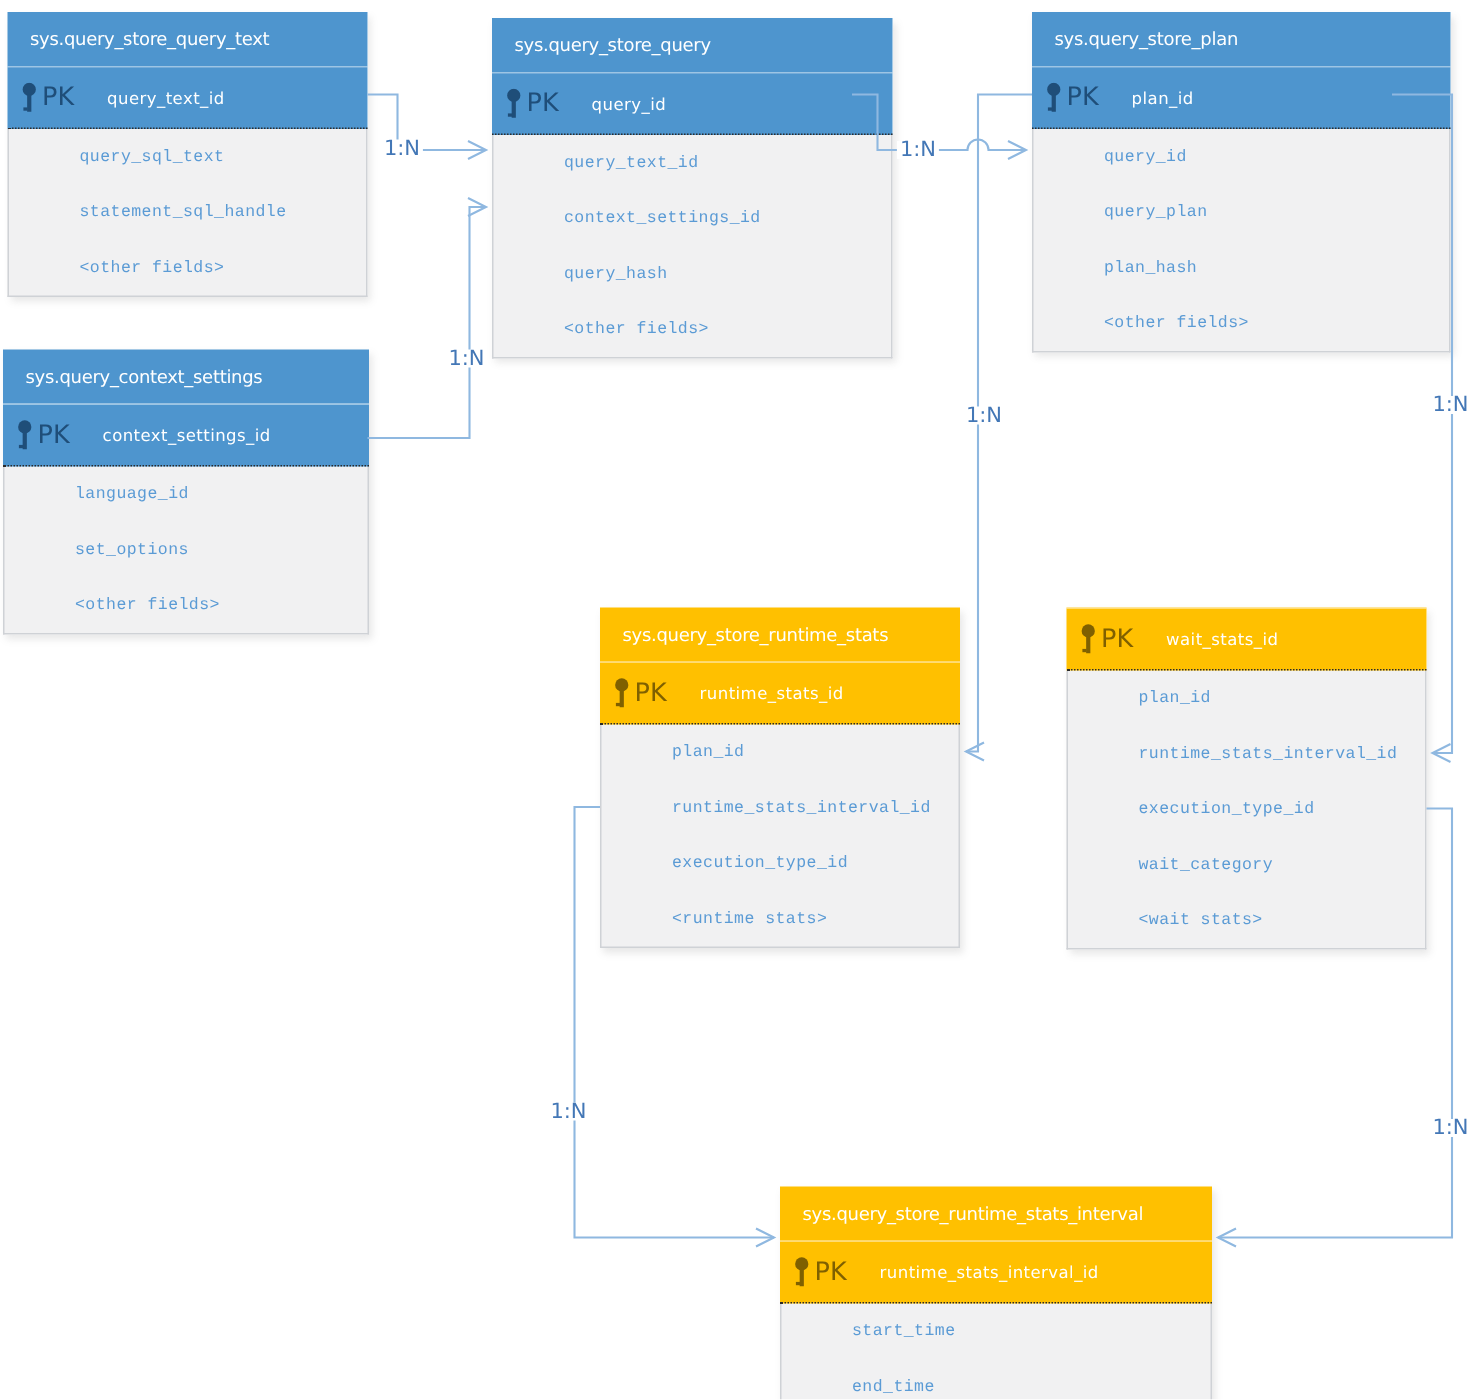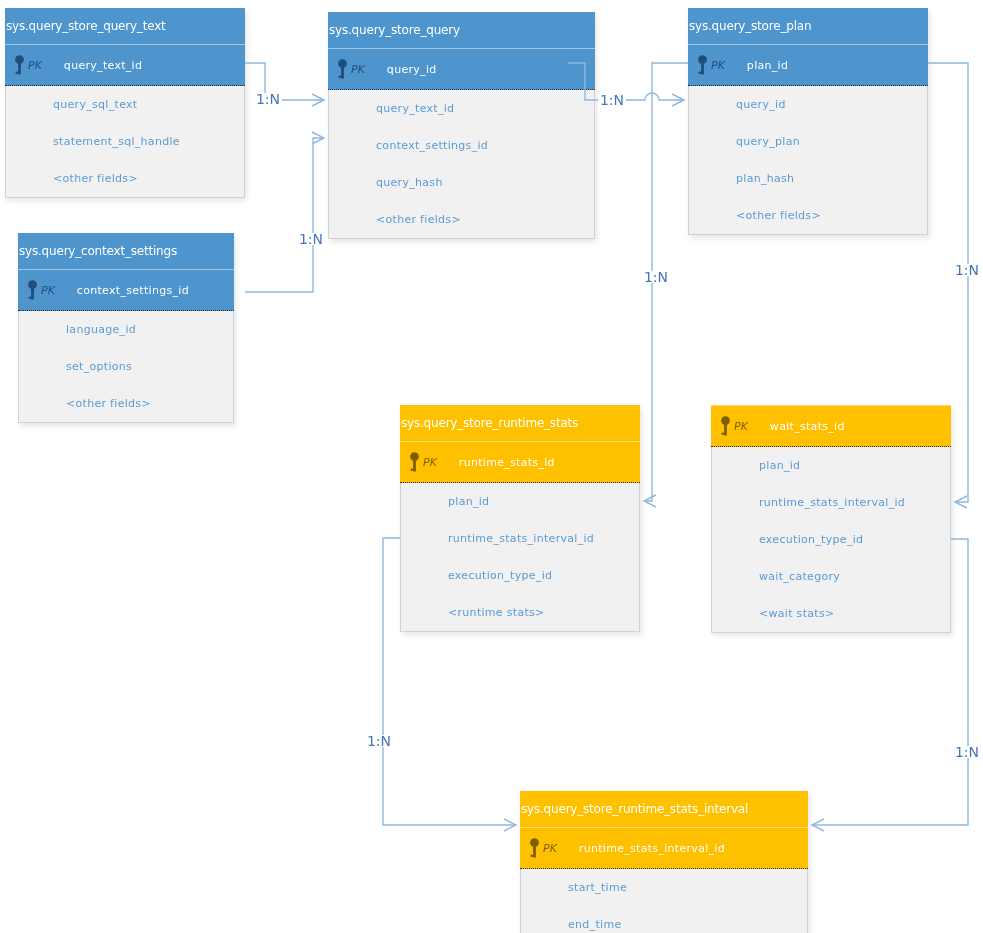--- a/index.html
+++ b/index.html
@@ -2,38 +2,38 @@
 <html><head>
 <meta charset="utf-8">
 <style>
   html,body{margin:0;padding:0;background:#ffffff;}
   #canvas{
     position:relative;width:983px;height:933px;background:#ffffff;overflow:hidden;
     font-family:"DejaVu Sans","Liberation Sans",sans-serif;
   }
   .table{position:absolute;box-sizing:border-box;box-shadow:2px 3px 5px rgba(120,120,120,.18);}
   .t-header{
-    height:36px;display:flex;align-items:center;padding-left:1px;
+    height:36px;display:flex;align-items:center;padding-left:15px;
     color:#ffffff;font-size:12px;letter-spacing:-0.2px;white-space:nowrap;
   }
   .t-pk{
     height:40px;display:flex;align-items:center;position:relative;
     border-top:1px solid rgba(255,255,255,.45);
     border-bottom:1.5px dotted #2b2b2b;
   }
   .theme-blue .t-header,.theme-blue .t-pk{background:#4E95CE;}
   .theme-orange .t-header,.theme-orange .t-pk{background:#FFC000;}
   .key-icon{margin-left:8px;display:inline-flex;align-items:center;}
   .theme-blue .key-icon svg{fill:#1F4E79;}
   .theme-orange .key-icon svg{fill:#7F6000;}
-  .pk-label{font-size:11px;margin-left:2px;font-style:italic;}
+  .pk-label{font-size:17px;margin-left:2px;}
   .theme-blue .pk-label{color:#1F4E79;}
   .theme-orange .pk-label{color:#7F6000;}
   .pk-field{color:#ffffff;font-size:11px;letter-spacing:.3px;margin-left:22px;white-space:nowrap;}
-  .t-body{background:#F1F1F2;border:1px solid #CFD2D6;border-top:none;}
+  .t-body{background:#F1F1F2;border:1px solid #CFD2D6;border-top:none;font-family:Liberation Mono, monospace;}
   .t-row{
     height:37px;display:flex;align-items:center;padding-left:47px;
     color:#5B9BD5;font-size:11px;letter-spacing:.3px;white-space:nowrap;
   }
   .rel-label{
     position:absolute;transform:translate(-50%,-50%);
     background:#ffffff;color:#4377B6;font-size:14px;line-height:12px;
     padding:0 2px;z-index:5;white-space:nowrap;
   }
   #connector-layer{position:absolute;left:0;top:0;z-index:4;pointer-events:none;}
@@ -77,42 +77,42 @@
       <span class="pk-field">query_id</span>
     </div>
     <div class="t-body">
       <div class="t-row">query_text_id</div>
       <div class="t-row">context_settings_id</div>
       <div class="t-row">query_hash</div>
       <div class="t-row">&lt;other fields&gt;</div>
     </div>
   </div>
 
-  <div class="table theme-blue" style="left:688px;top:8px;width:240px">
+  <div class="table theme-blue" style="left:688px;top:8px;width:279px">
     <div class="t-header">sys.query_store_plan</div>
     <div class="t-pk">
       <span class="key-icon">
         <svg width="13" height="21" viewBox="0 0 13 21">
             <circle cx="6.5" cy="4.6" r="4.4"></circle>
             <rect x="5.1" y="8" width="2.8" height="11.5"></rect>
             <rect x="2.6" y="16.6" width="2.8" height="2.2"></rect>
           </svg>
       </span>
       <span class="pk-label">PK</span>
       <span class="pk-field">plan_id</span>
     </div>
     <div class="t-body">
       <div class="t-row">query_id</div>
       <div class="t-row">query_plan</div>
       <div class="t-row">plan_hash</div>
       <div class="t-row">&lt;other fields&gt;</div>
     </div>
   </div>
 
-  <div class="table theme-blue" style="left:18px;top:233px;width:216px">
+  <div class="table theme-blue" style="left:2px;top:233px;width:244px">
     <div class="t-header">sys.query_context_settings</div>
     <div class="t-pk">
       <span class="key-icon">
         <svg width="13" height="21" viewBox="0 0 13 21">
             <circle cx="6.5" cy="4.6" r="4.4"></circle>
             <rect x="5.1" y="8" width="2.8" height="11.5"></rect>
             <rect x="2.6" y="16.6" width="2.8" height="2.2"></rect>
           </svg>
       </span>
       <span class="pk-label">PK</span>

